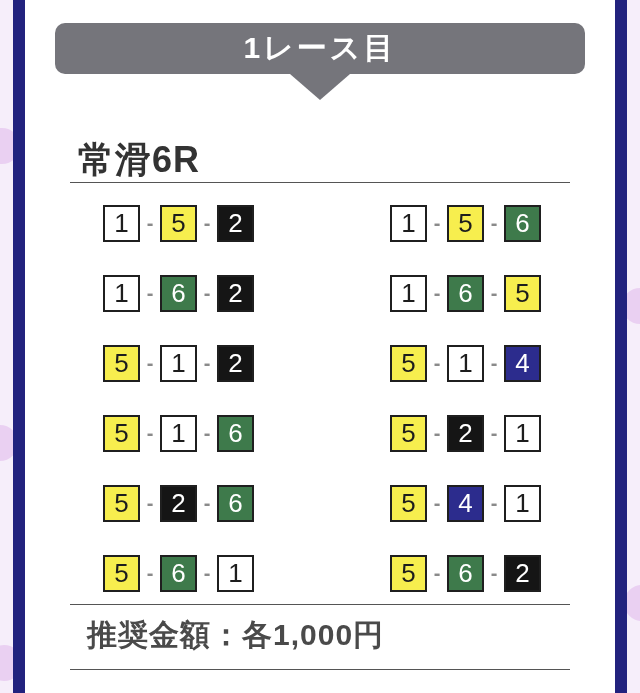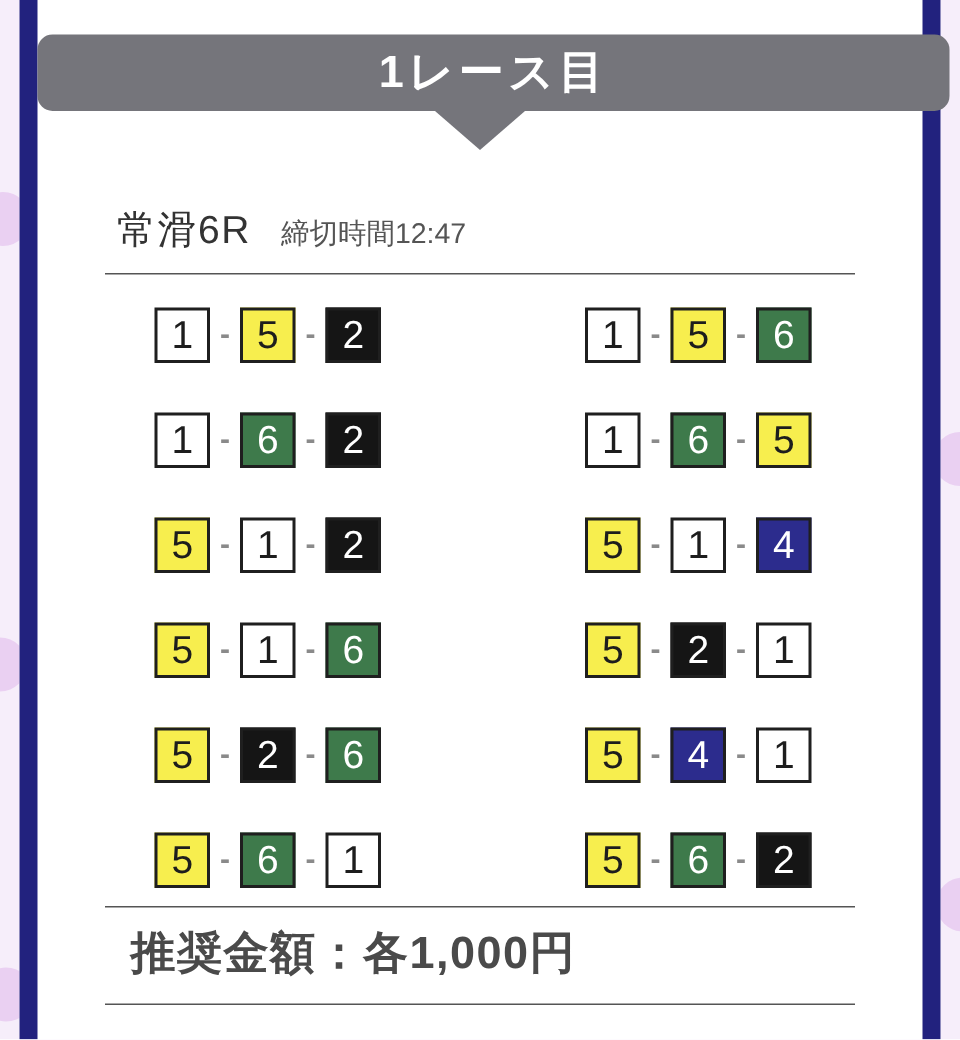--- a/index.html
+++ b/index.html
@@ -30,21 +30,21 @@
     bottom: 0;
     left: 13px;
     right: 13px;
     background: var(--panel-bg, #ffffff);
     border-left: 12px solid var(--navy, #22227e);
     border-right: 12px solid var(--navy, #22227e);
     box-sizing: border-box;
   }
   .banner {
     margin: 23px auto 0;
-    width: 608px;
+    width: 530px;
     height: 51px;
     background: var(--banner-bg, #75757b);
     border-radius: 10px;
     display: flex;
     align-items: center;
     justify-content: center;
   }
   .banner span {
     color: var(--banner-text, #ffffff);
     font-size: 30px;
@@ -59,22 +59,22 @@
     border-right: 30px solid transparent;
     border-top: 26px solid var(--banner-bg, #75757b);
   }
   .race-header {
     margin: 36px 0 0 53px;
     display: flex;
     align-items: baseline;
     height: 30px;
   }
   .race-name {
-    font-size: 26px;
-    font-weight: normal;
+    font-size: 36px;
+    font-weight: bold;
     color: var(--race-name-color, #333333);
     letter-spacing: 1px;
   }
   .race-deadline {
     margin-left: 20px;
     font-size: 19px;
     color: var(--deadline-color, #555555);
   }
   .rule {
     margin-left: 45px;
@@ -142,21 +142,20 @@
 
   <div class="panel">
 
     <div class="banner">
       <span>1レース目</span>
     </div>
     <div class="pointer"></div>
 
     <div class="race-header">
       <span class="race-name">常滑6R</span>
-      <span class="race-deadline">締切時間12:47</span>
     </div>
 
     <div class="rule rule-top"></div>
 
     <div class="combos">
       <div class="col" id="combos-left">
           <div class="combo-row">
             <span class="num-box" style="background: rgb(255, 255, 255); color: rgb(29, 29, 29);">1</span>
             <span class="dash">-</span>
             <span class="num-box" style="background: rgb(247, 238, 78); color: rgb(29, 29, 29);">5</span>

